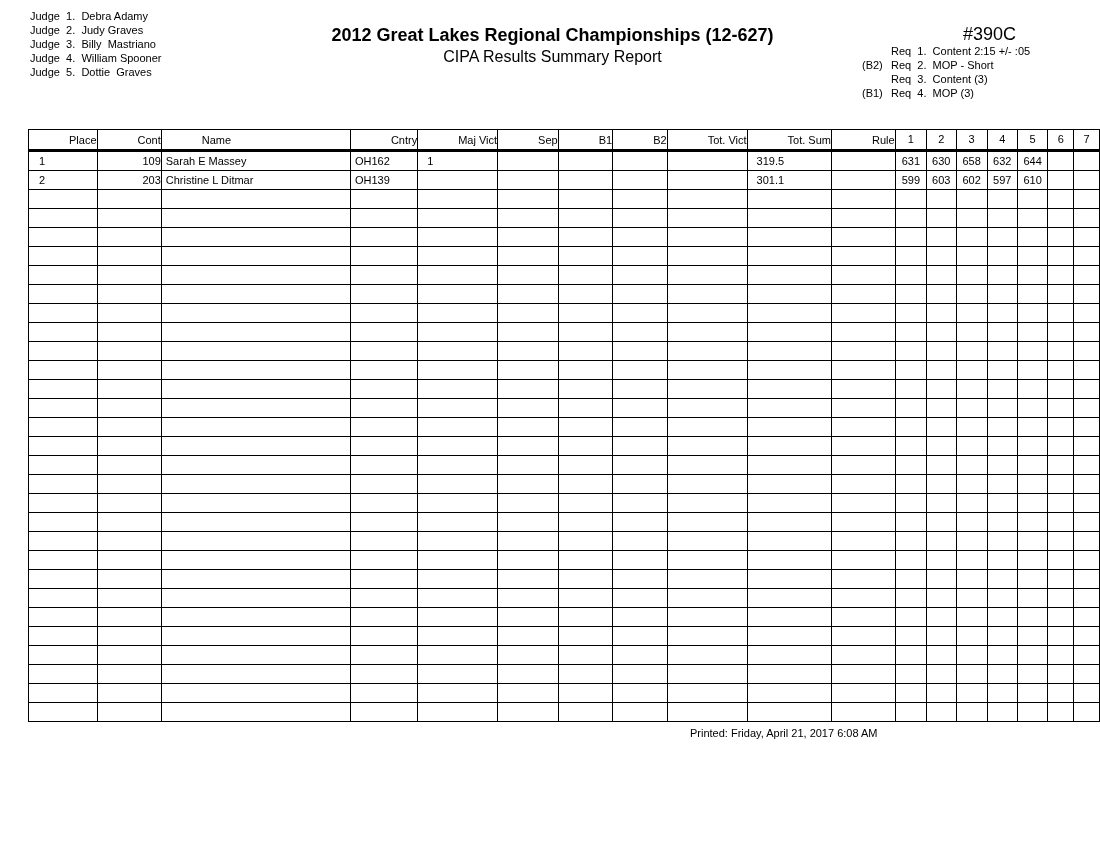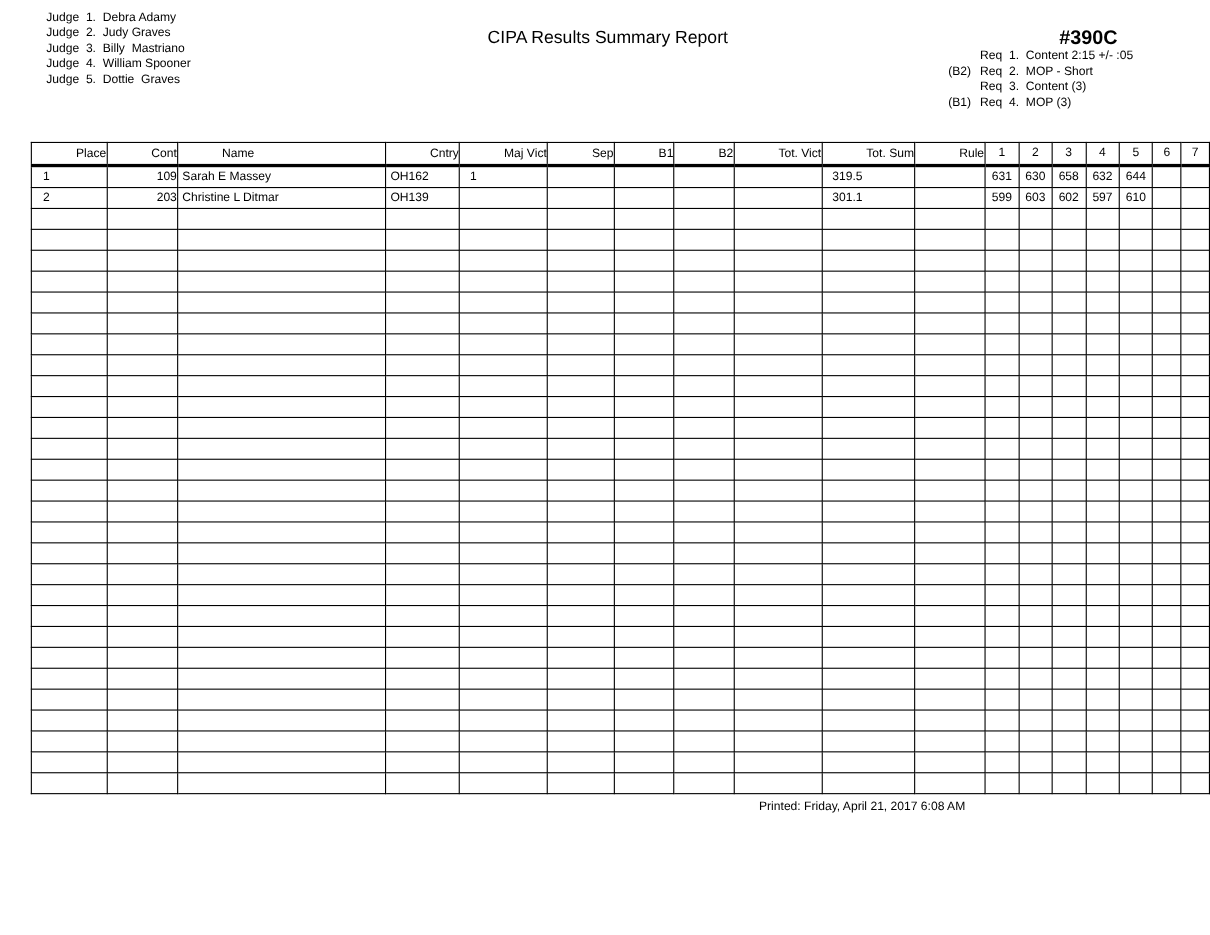--- a/index.html
+++ b/index.html
@@ -1,24 +1,24 @@
 <!DOCTYPE html>
 <html><head>
 <meta charset="utf-8">
 <style>
   html, body { margin:0; padding:0; background:#ffffff; }
   body { width:1100px; height:850px; position:relative; overflow:hidden; color:#000; font-family:"Liberation Sans", sans-serif; }
-  .judges { position:absolute; left:30px; top:9px; font-size:11px; line-height:14px;margin-left:12px; }
+  .judges { position:absolute; left:30px; top:9px; font-size:11px; line-height:14px; }
   .judges .row { white-space:pre; }
   .title-block { position:absolute; left:300px; top:24px; width:505px; text-align:center; }
   .t1 { font-size:18px; font-weight:bold; line-height:22px; }
   .t2 { font-size:14.5px; line-height:17px; margin-left:-20px; }
   .t3 { font-size:19.5px; font-weight:bold; line-height:25px; letter-spacing:0.2px; }
   .t4 { font-size:16px; line-height:22px; }
-  .event-no { position:absolute; left:963px; top:24px; font-size:18px; font-weight:bold; }
+  .event-no { position:absolute; left:963px; top:24px; font-size:18px; font-weight:normal; }
   .reqs { position:absolute; left:862px; top:44px; font-size:11px; line-height:14px; }
   .reqs .req { white-space:pre; display:flex;align-items:flex-end; }
   .reqs .pfx { width:29px; display:inline-block; }
   table.results { position:absolute; left:28px; top:129px; border-collapse:collapse; table-layout:fixed; }
   table.results td, table.results th { border:1px solid #000; padding:0 0 0 4px; font-size:11px; font-weight:normal; height:18px; line-height:18px; text-align:left; white-space:nowrap; overflow:hidden; }
   table.results thead th { border-bottom:3px solid #000; height:17px; line-height:17px; padding-top:2px;padding-left:40px; }
   table.results th.num, table.results td.num { text-align:center; padding:0; }
   table.results td.ctr { text-align:right; padding:0; }
   table.results td.placec { padding-left:10px; }
   table.results td.sumc { padding-left:9px; }
@@ -31,20 +31,21 @@
 
 <div class="judges">
   <div class="row"><span>Judge  1.</span>  <span>Debra Adamy</span></div>
   <div class="row"><span>Judge  2.</span>  <span>Judy Graves</span></div>
   <div class="row"><span>Judge  3.</span>  <span>Billy  Mastriano</span></div>
   <div class="row"><span>Judge  4.</span>  <span>William Spooner</span></div>
   <div class="row"><span>Judge  5.</span>  <span>Dottie  Graves</span></div>
 </div>
 
 <div class="title-block">
+  <div class="t1">2012 Great Lakes Regional Championships (12-627)</div>
   <div class="t4">CIPA Results Summary Report</div>
 </div>
 
 <div class="event-no">#390C</div>
 
 <div class="reqs">
   <div class="req"><span class="pfx"></span><span>Req  1.  Content 2:15 +/- :05</span></div>
   <div class="req"><span class="pfx">(B2)</span><span>Req  2.  MOP - Short</span></div>
   <div class="req"><span class="pfx"></span><span>Req  3.  Content (3)</span></div>
   <div class="req"><span class="pfx">(B1)</span><span>Req  4.  MOP (3)</span></div>

